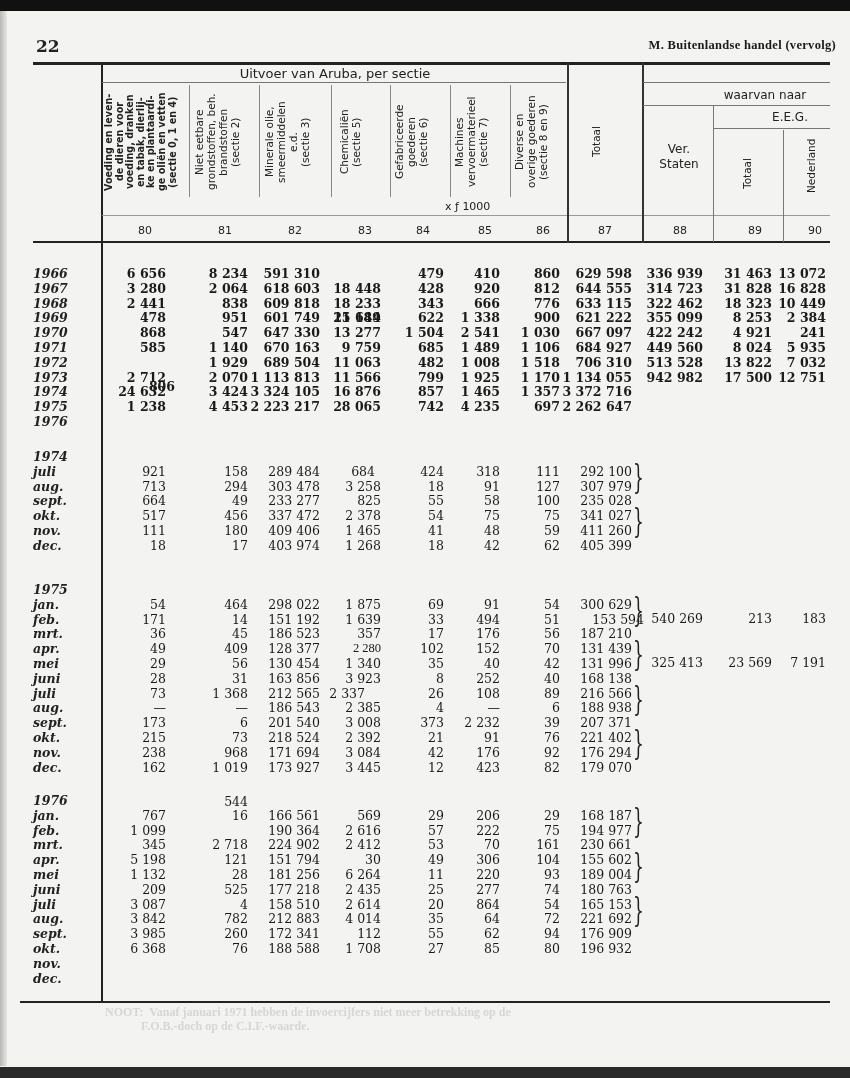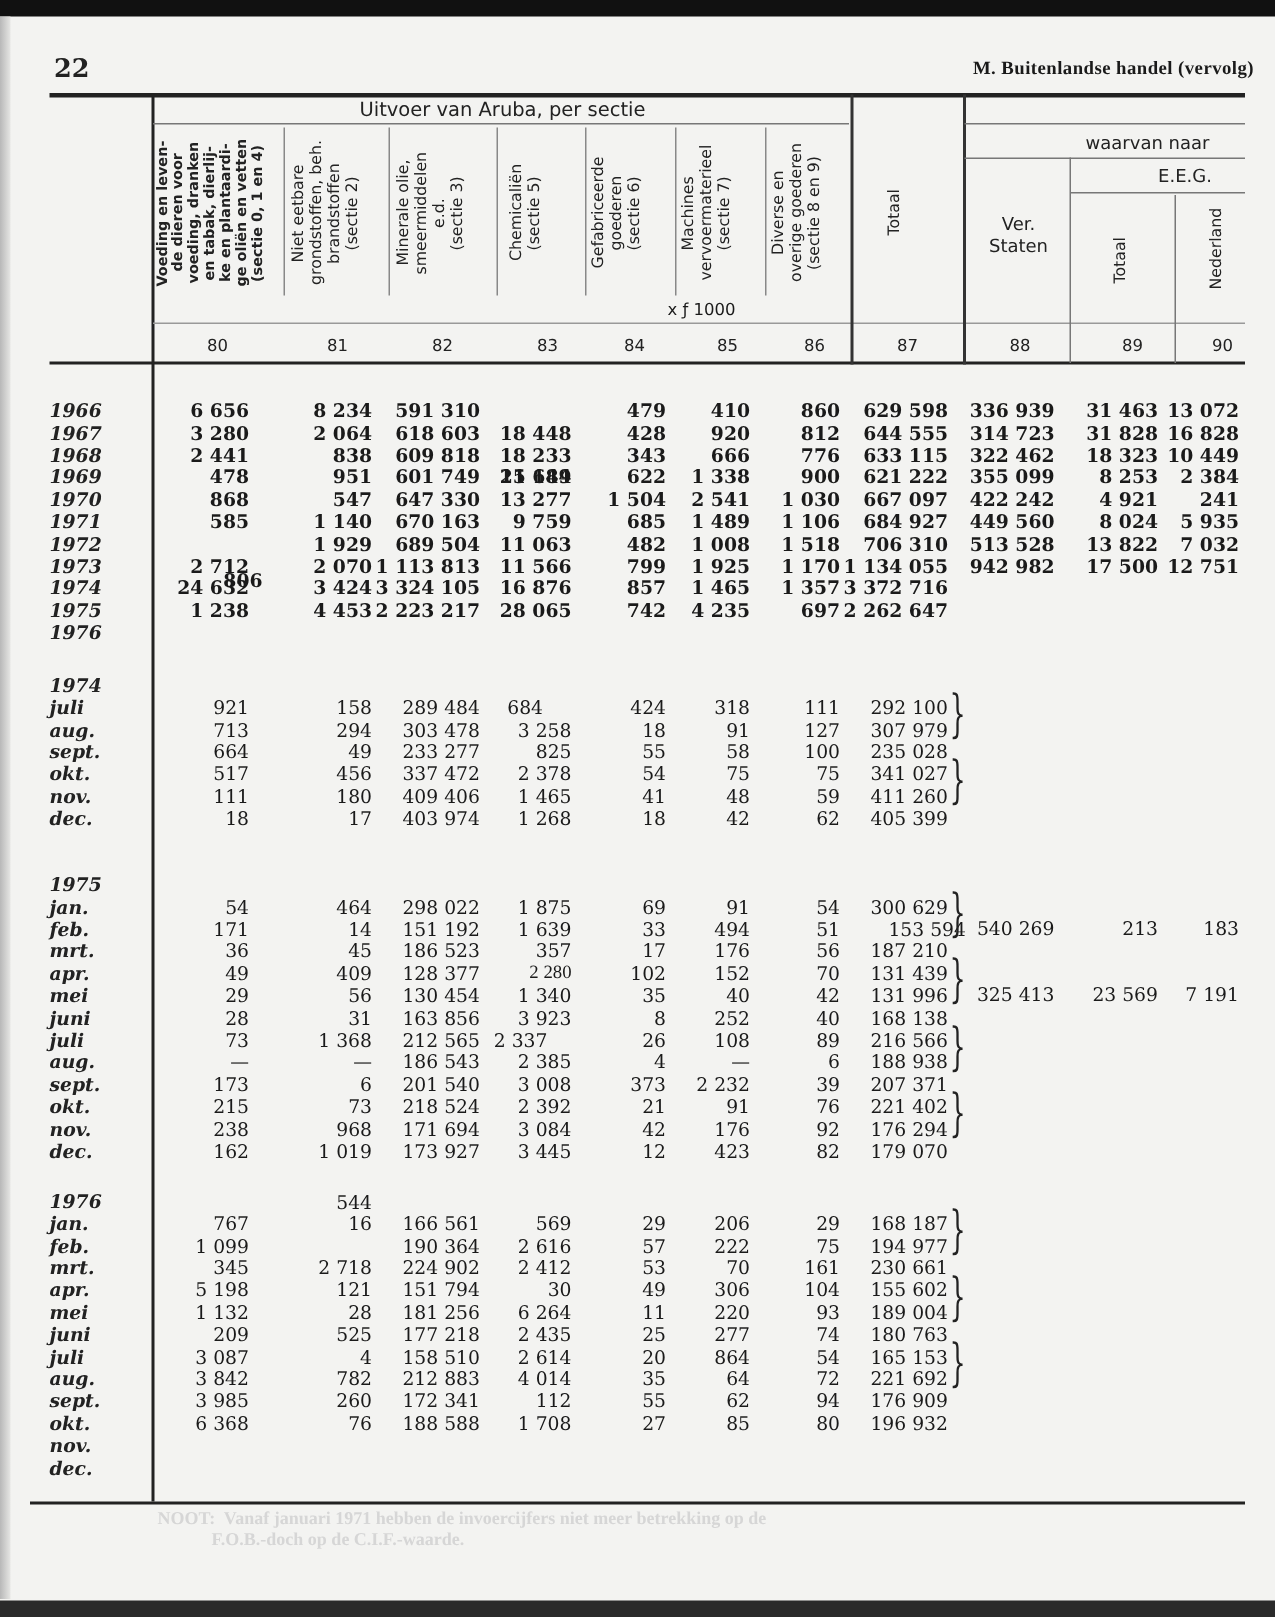--- a/index.html
+++ b/index.html
@@ -241,21 +241,21 @@
     <div class="cell b" style="top:414.0px;right:290px;"></div>
     <div class="cell b" style="top:414.0px;right:218px;"></div>
     <div class="cell b" style="top:414.0px;right:147px;"></div>
     <div class="cell b" style="top:414.0px;right:78px;"></div>
     <div class="cell b" style="top:414.0px;right:24px;"></div>
     <div class="rowlabel" style="top:449px;">1974</div>
     <div class="rowlabel" style="top:463.8px;">juli</div>
     <div class="cell" style="top:463.8px;right:684px;">921</div>
     <div class="cell" style="top:463.8px;right:602px;">158</div>
     <div class="cell" style="top:463.8px;right:530px;">289 484</div>
-    <div class="cell" style="top:463.8px;right:488px;">684</div>
+    <div class="cell" style="top:463.8px;right:475px;">684</div>
     <div class="cell" style="top:463.8px;right:406px;">424</div>
     <div class="cell" style="top:463.8px;right:350px;">318</div>
     <div class="cell" style="top:463.8px;right:290px;">111</div>
     <div class="cell" style="top:463.8px;right:218px;">292 100</div>
     <div class="rowlabel" style="top:478.6px;">aug.</div>
     <div class="cell" style="top:478.6px;right:684px;">713</div>
     <div class="cell" style="top:478.6px;right:602px;">294</div>
     <div class="cell" style="top:478.6px;right:530px;">303 478</div>
     <div class="cell" style="top:478.6px;right:469px;">3 258</div>
     <div class="cell" style="top:478.6px;right:406px;">18</div>

